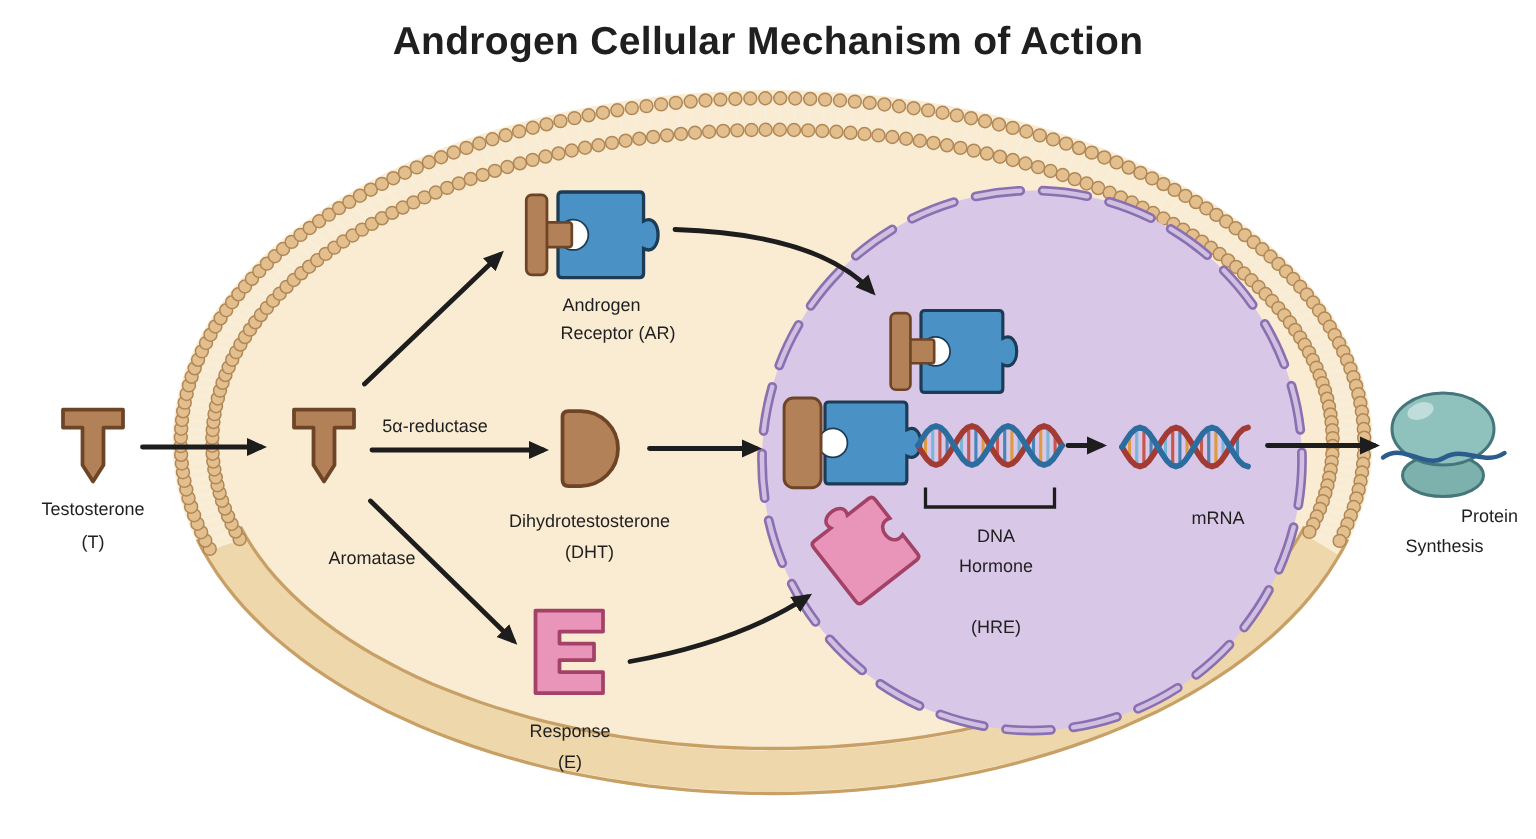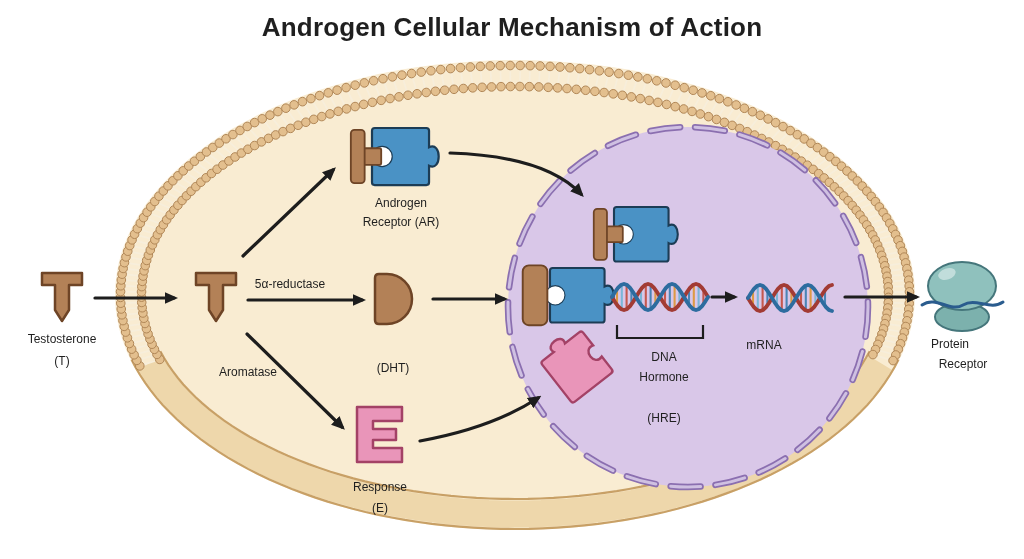--- a/index.html
+++ b/index.html
@@ -579,24 +579,25 @@
         <path d="M845,297 L916,297" stroke="var(--arrow)" stroke-width="3.2" fill="none" stroke-linecap="round" marker-end="url(#ah)"></path>
       </g>
   </svg>
 
   <div class="title">Androgen Cellular Mechanism of Action</div>
 
   <div class="lbl" style="left:62px;top:339px">Testosterone</div>
   <div class="lbl" style="left:62px;top:361px">(T)</div>
   <div class="lbl" style="left:290px;top:284px">5α-reductase</div>
   <div class="lbl" style="left:401px;top:203px">Androgen</div>
-  <div class="lbl" style="left:401px;top:222px">Receptor (AR)</div>
+  <div class="lbl" style="left:412px;top:222px">Receptor (AR)</div>
+  <div class="lbl" style="left:393px;top:347px">Dihydrotestosterone</div>
   <div class="lbl" style="left:393px;top:368px">(DHT)</div>
   <div class="lbl" style="left:248px;top:372px">Aromatase</div>
   <div class="lbl" style="left:380px;top:487px">Response</div>
   <div class="lbl" style="left:380px;top:508px">(E)</div>
   <div class="lbl" style="left:664px;top:357px">DNA</div>
   <div class="lbl" style="left:664px;top:377px">Hormone</div>
   <div class="lbl" style="left:664px;top:418px">(HRE)</div>
-  <div class="lbl" style="left:764px;top:345px">mRNA</div>
-  <div class="lbl" style="left:950px;top:344px">Protein</div>
-  <div class="lbl" style="left:963px;top:364px">Receptor</div>
+  <div class="lbl" style="left:812px;top:345px">mRNA</div>
+  <div class="lbl" style="left:993px;top:344px">Protein</div>
+  <div class="lbl" style="left:963px;top:364px">Synthesis</div>
 </div>
 
 </body></html>

